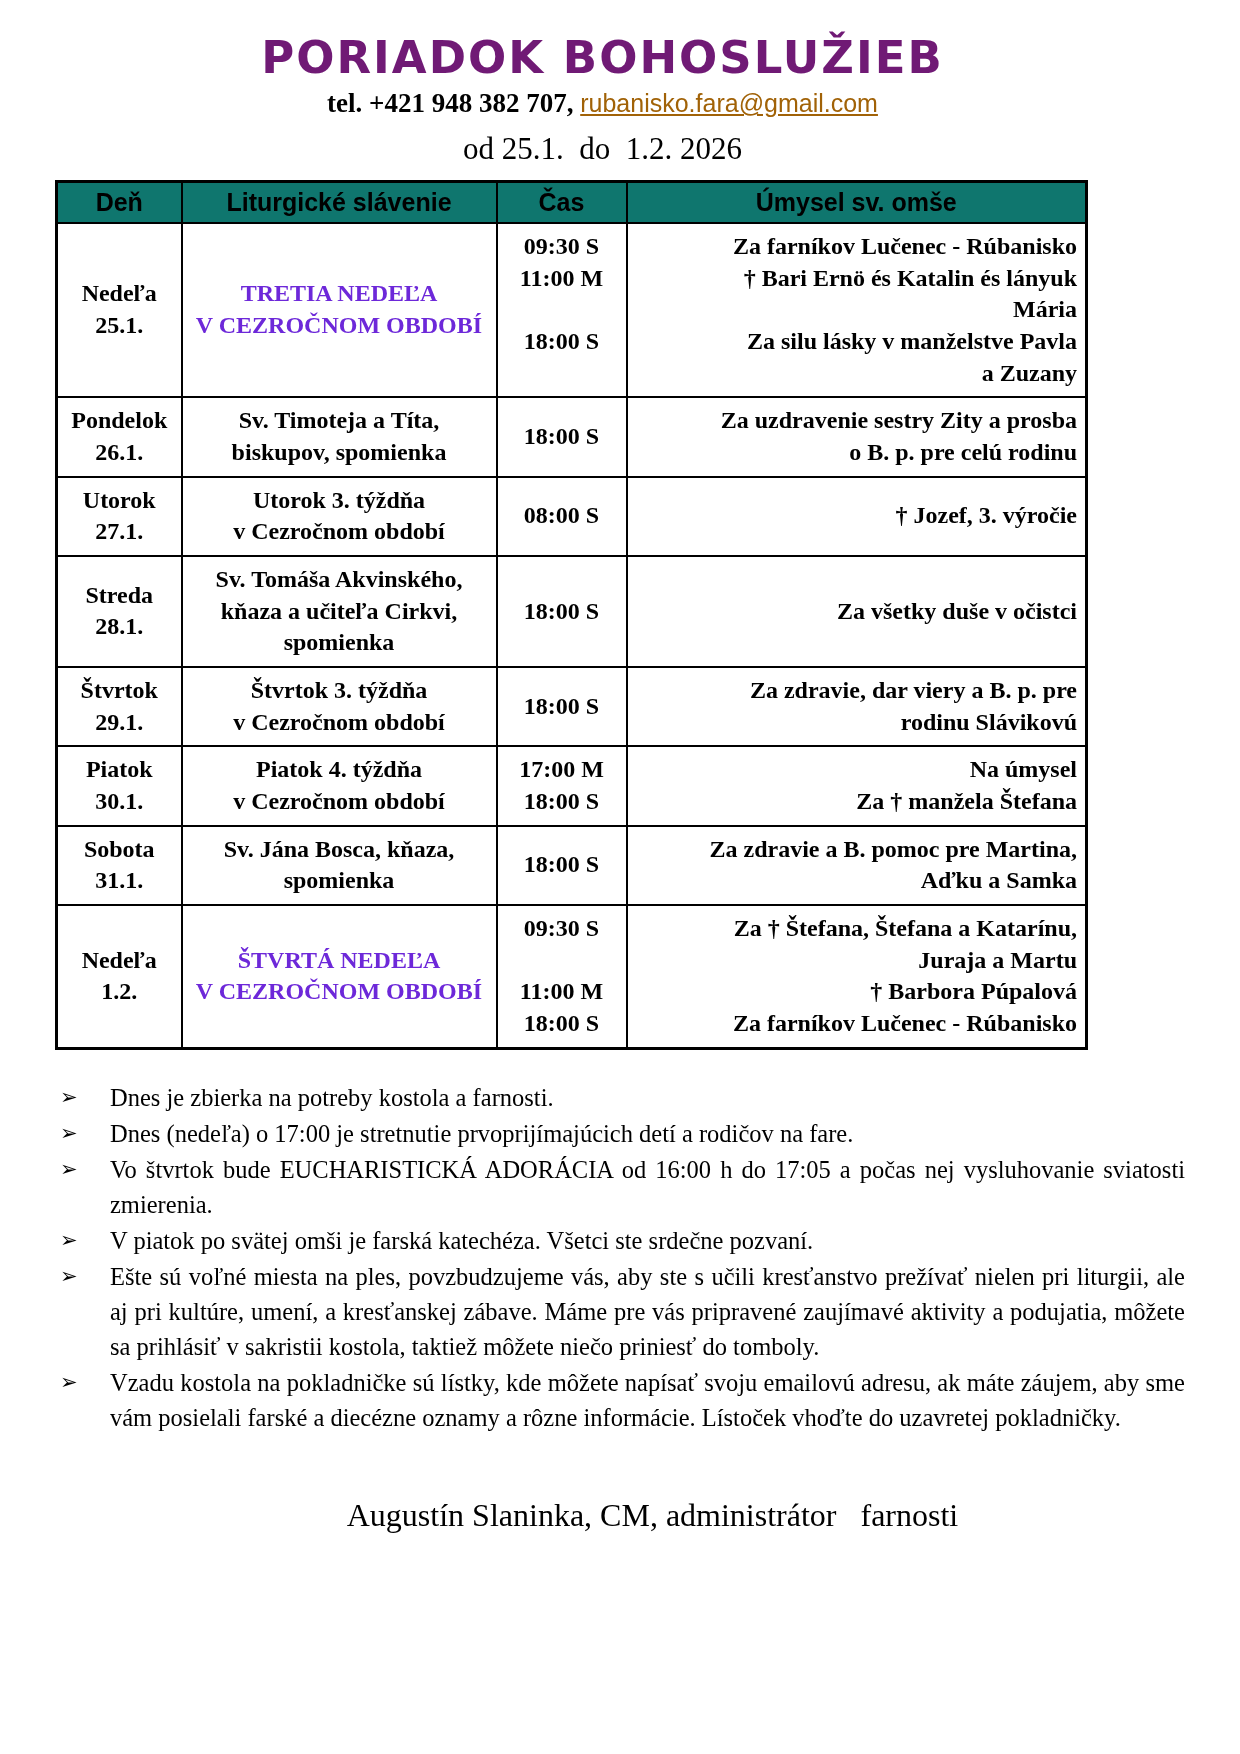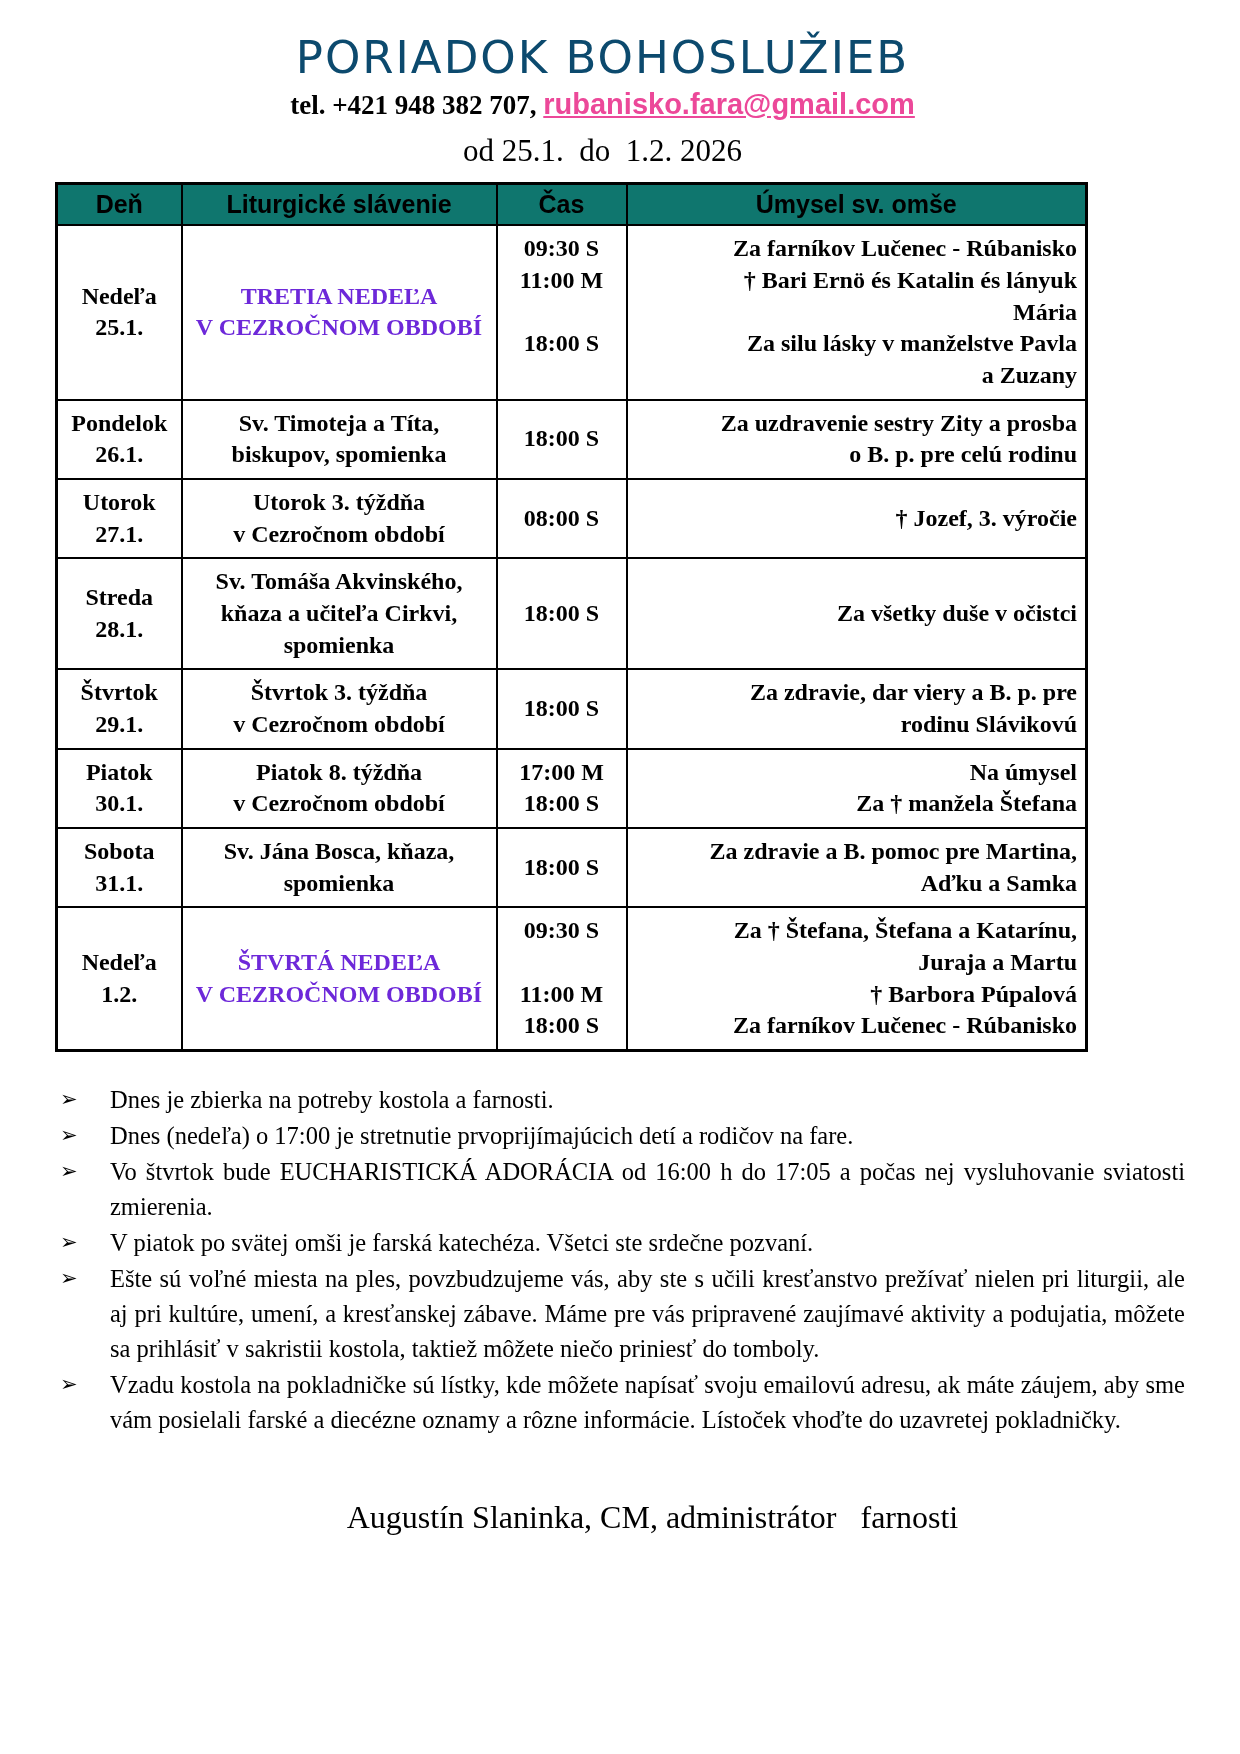--- a/index.html
+++ b/index.html
@@ -9,41 +9,41 @@
     background: #ffffff; color: #000;
     font-family: "Liberation Serif", serif;
     overflow: hidden;
   }
   .page { padding: 34px 55px 0 55px; }
 
   
   .header { width: 1095px; text-align: center; }
   .doc-title {
     font-family: "DejaVu Sans", sans-serif;
-    font-weight: 400;
+    font-weight: 700;
     font-size: 45px;
     letter-spacing: 2px;
-    color: #0c4a6e;
+    color: #701a75;
     line-height: 1.05;
   }
   .parish {
     margin-top: 12px;
     font-size: 27px; font-weight: bold;
     line-height: 1.2;
   }
   .contact {
     margin-top: 6px;
     font-size: 27px; font-weight: bold;
     line-height: 1.2;
   }
   .email {
     font-family: "Liberation Sans", sans-serif;
-    font-weight: bold;
-    font-size: 29px;
-    color: #ec4899;
+    font-weight: normal;
+    font-size: 25px;
+    color: #a16207;
     text-decoration: underline;
   }
   .date-range {
     margin-top: 10px;
     font-size: 31px;
     white-space: pre-wrap;
     line-height: 1.2;
   }
 
   
@@ -175,21 +175,21 @@
 29.1.</td>
         <td class="c-feast">Štvrtok 3. týždňa
 v Cezročnom období</td>
         <td class="c-time">18:00 S</td>
         <td class="c-int">Za zdravie, dar viery a B. p. pre
 rodinu Slávikovú</td>
       </tr>
       <tr>
         <td class="c-day">Piatok
 30.1.</td>
-        <td class="c-feast">Piatok 8. týždňa
+        <td class="c-feast">Piatok 4. týždňa
 v Cezročnom období</td>
         <td class="c-time">17:00 M
 18:00 S</td>
         <td class="c-int">Na úmysel
 Za † manžela Štefana</td>
       </tr>
       <tr>
         <td class="c-day">Sobota
 31.1.</td>
         <td class="c-feast">Sv. Jána Bosca, kňaza,

